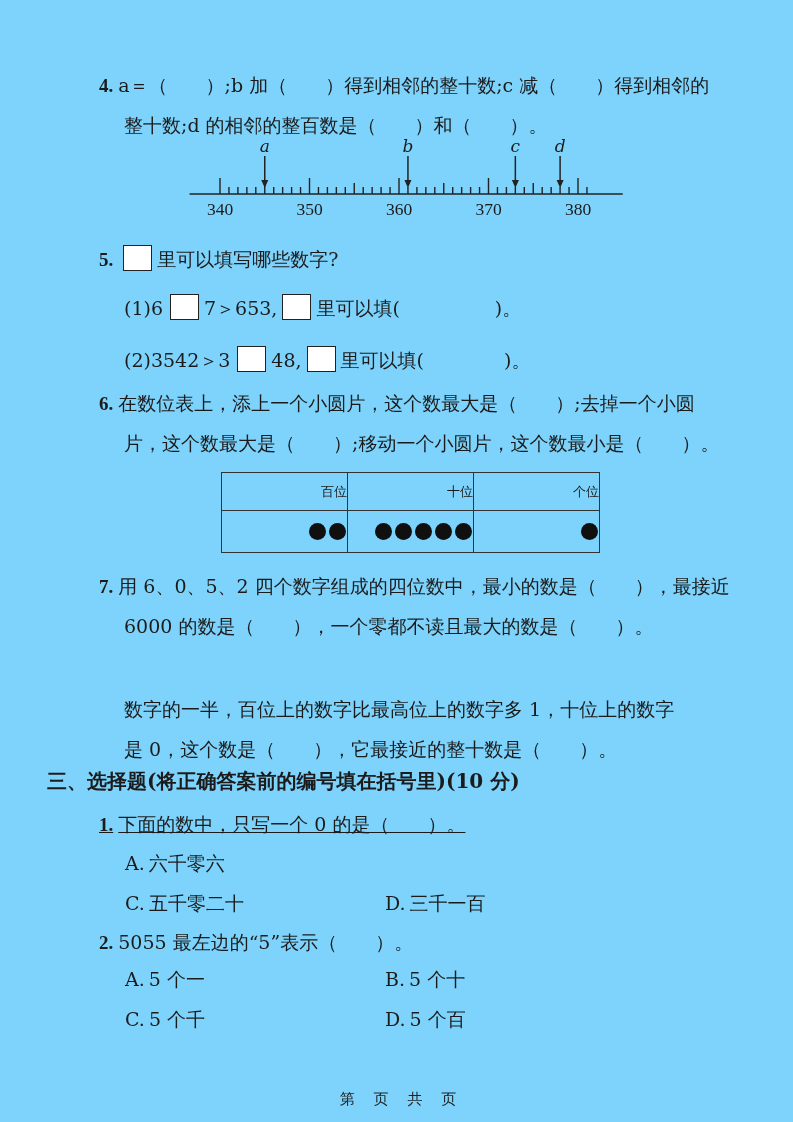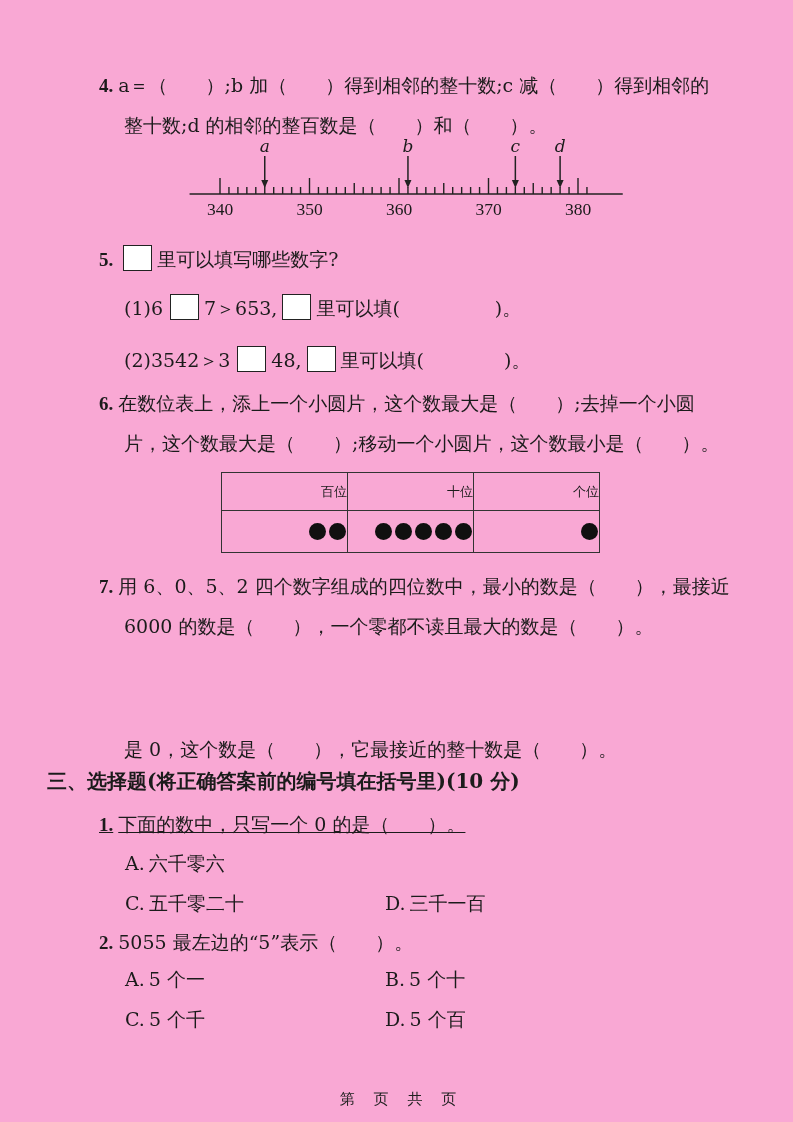--- a/index.html
+++ b/index.html
@@ -1,18 +1,18 @@
 <!DOCTYPE html>
 <html><head>
 <meta charset="utf-8">
 <style>
   html,body{margin:0;padding:0;background:#e8e8e8;}
   .page{
     position:relative; width:793px; height:1122px; margin:0 auto;
-    background:#f9a8d4; overflow:hidden;
+    background:#7dd3fc; overflow:hidden;
     font-family:"DejaVu Serif","Liberation Serif",serif;
     color:#1b1b1b;
   }
   .line{position:absolute; font-size:19px; line-height:26px; white-space:nowrap;}
   .qnum{font-weight:700; padding-right:5px; font-family:"Liberation Serif","DejaVu Serif",serif;}
   .subpre{padding-right:2px;}
   .blankbox{
     display:inline-block; width:27px; height:24px;
     border:1.6px solid #222; background:#fff;
     vertical-align:-5px; margin:0 5px;
@@ -152,20 +152,23 @@
   </tbody>
     </table>
 
   <div class="line" style="left:99px; top:573px;">
     <span class="qnum">7.</span><span>用 6、0、5、2 四个数字组成的四位数中，最小的数是（　　），最接近</span>
   </div>
   <div class="line" style="left:124px; top:613px;">
     <span>6000 的数是（　　），一个零都不读且最大的数是（　　）。</span>
   </div>
 
+  <div class="line" style="left:124px; top:696px;">
+    <span>数字的一半，百位上的数字比最高位上的数字多 1，十位上的数字</span>
+  </div>
   <div class="line" style="left:124px; top:736px;">
     <span>是 0，这个数是（　　），它最接近的整十数是（　　）。</span>
   </div>
 
   <div class="line section-title" style="left:47px; top:768px;">三、选择题(将正确答案前的编号填在括号里)(10 分)</div>
 
   <div class="line" style="left:99px; top:811px;text-decoration:underline;">
     <span class="qnum">1.</span><span>下面的数中，只写一个 0 的是（　　）。</span>
   </div>
   <div class="option" style="left:125px; top:851px;">

